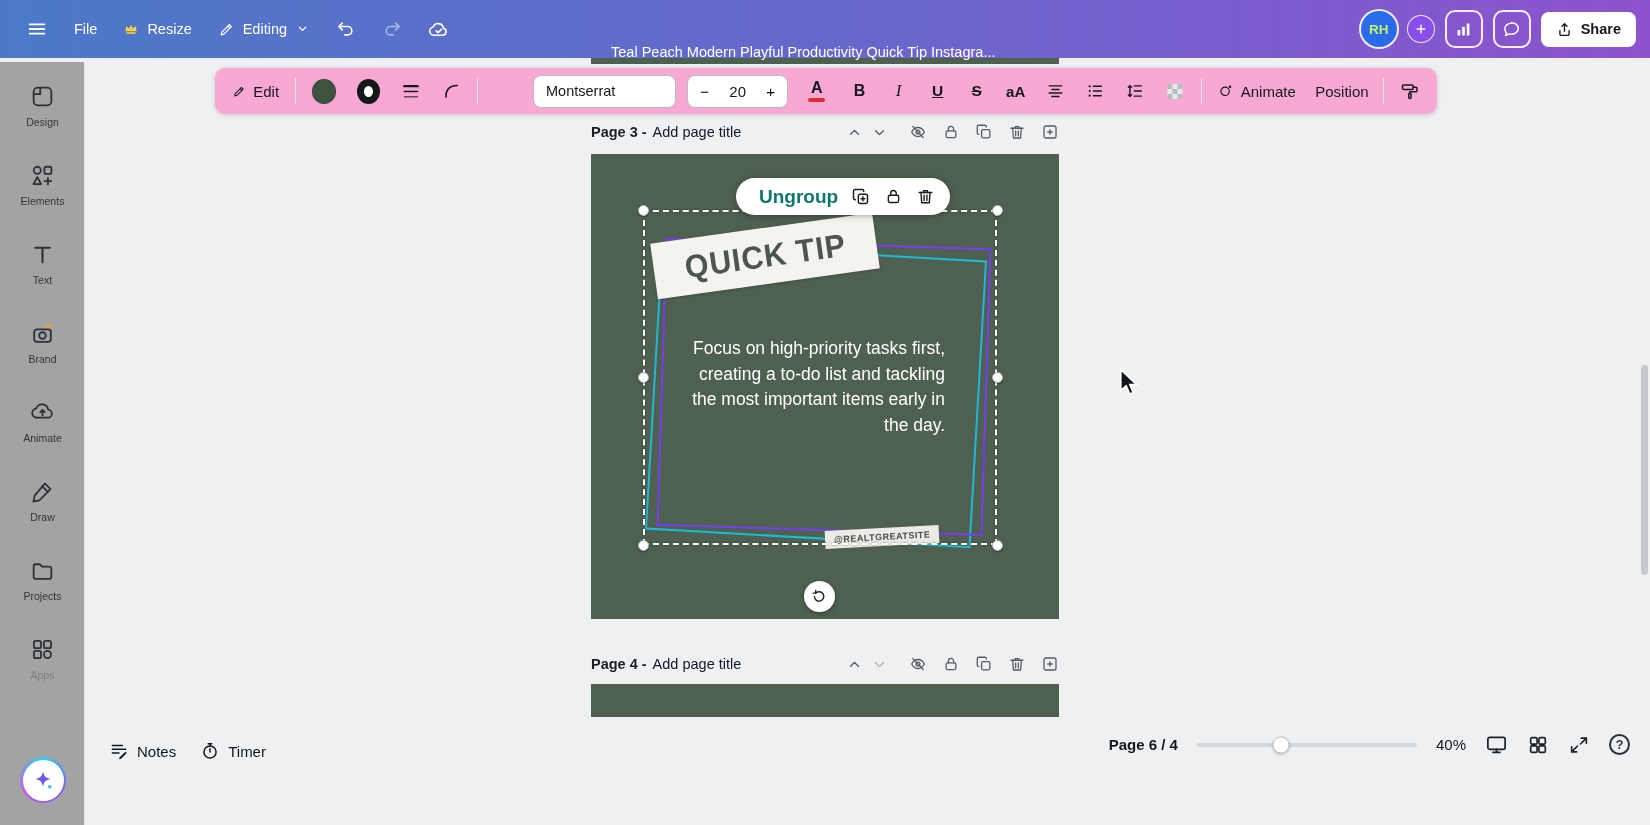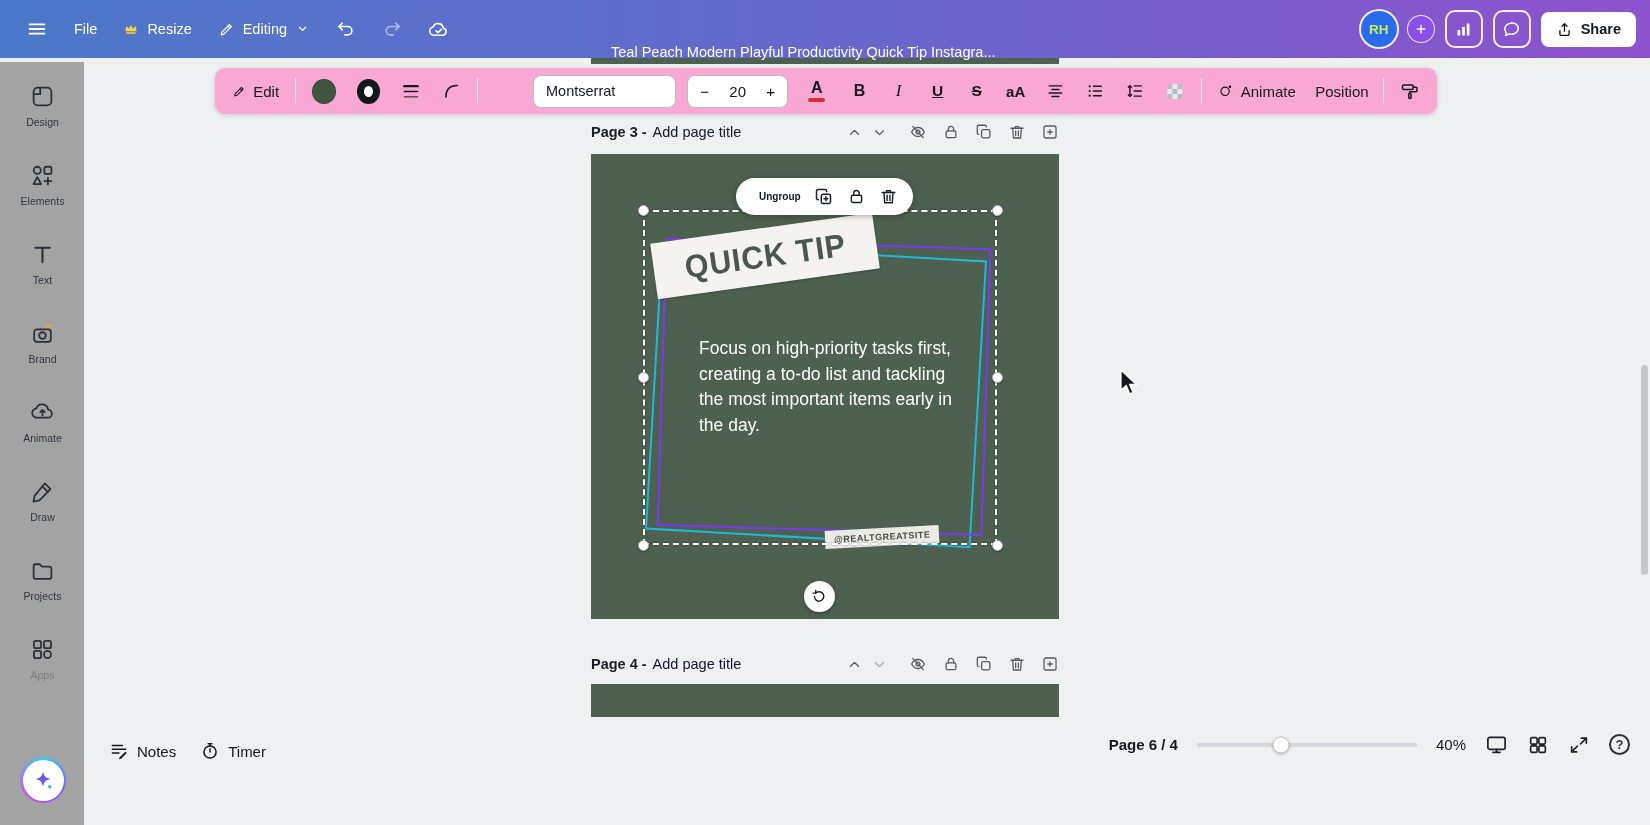--- a/index.html
+++ b/index.html
@@ -82,31 +82,31 @@
   .canvas { position:absolute; left:506px; top:96px; width:468px; height:465px;
     background:var(--canvas-green,#4e604f); }
   .frame-cyan { position:absolute; left:62px; top:97px; width:326px; height:288px;
     border:2.5px solid var(--selection-cyan,#21b8d6); transform:rotate(3.3deg); }
   .frame-purple { position:absolute; left:70px; top:89px; width:326px; height:288px;
     border:2.5px solid var(--selection-purple,#7a3bed); transform:rotate(1.8deg); }
   .quick-tip { position:absolute; left:62px; top:74px; width:224px; height:56px; background:#f4f3ef;
     transform:rotate(-8deg); display:flex; align-items:center; justify-content:center;
     box-shadow:0 1px 3px rgba(0,0,0,.2); cursor:pointer; }
   .quick-tip span { font-weight:800; font-size:32px; letter-spacing:1px; color:#4b564c; transform:scaleX(.95); }
-  .body-text { position:absolute; left:108px; top:182px; width:266px; text-align:left; color:#fff;
+  .body-text { position:absolute; left:88px; top:182px; width:266px; text-align:right; color:#fff;
     font-size:17.5px; line-height:1.47; cursor:pointer; }
   .watermark { position:absolute; left:234px; top:374px; transform:rotate(-3deg); background:#eceae4;
     color:#454f46; font-size:9px; font-weight:700; letter-spacing:.5px; padding:4px 9px; cursor:pointer; }
   .sel-box { position:absolute; left:52px; top:56px; width:354px; height:335px; border:2px dashed #fff;
     filter:drop-shadow(0 0 1px rgba(0,0,0,.45)); pointer-events:none; }
   .handle { position:absolute; width:11px; height:11px; border-radius:50%; background:#fff;
     border:1px solid #a9aeb4; box-shadow:0 1px 2px rgba(0,0,0,.3); cursor:pointer; z-index:6; }
   .ungroup { position:absolute; left:145px; top:24px; height:37px; background:#fff; border-radius:19px;
     box-shadow:0 1px 6px rgba(0,0,0,.3); display:flex; align-items:center; gap:13px; padding:0 15px; z-index:8; }
-  .ungroup .lbl { font-size:10px; font-weight:600; color:#0f172a;padding-left:8px; }
+  .ungroup .lbl { font-size:19px; font-weight:600; color:#0f766e;padding-left:8px; }
   .ungroup button { display:flex; color:#1a1f24; }
   .rotate-handle { position:absolute; left:213px; top:427px; width:31px; height:31px; border-radius:50%;
     background:#fff; box-shadow:0 1px 4px rgba(0,0,0,.35); display:flex; align-items:center;
     justify-content:center; z-index:8; cursor:grab; color:#1a1f24; }
 
   
   .canvas4 { position:absolute; left:506px; top:626px; width:468px; height:33px;
     background:var(--canvas-green,#4e604f); }
 
   

